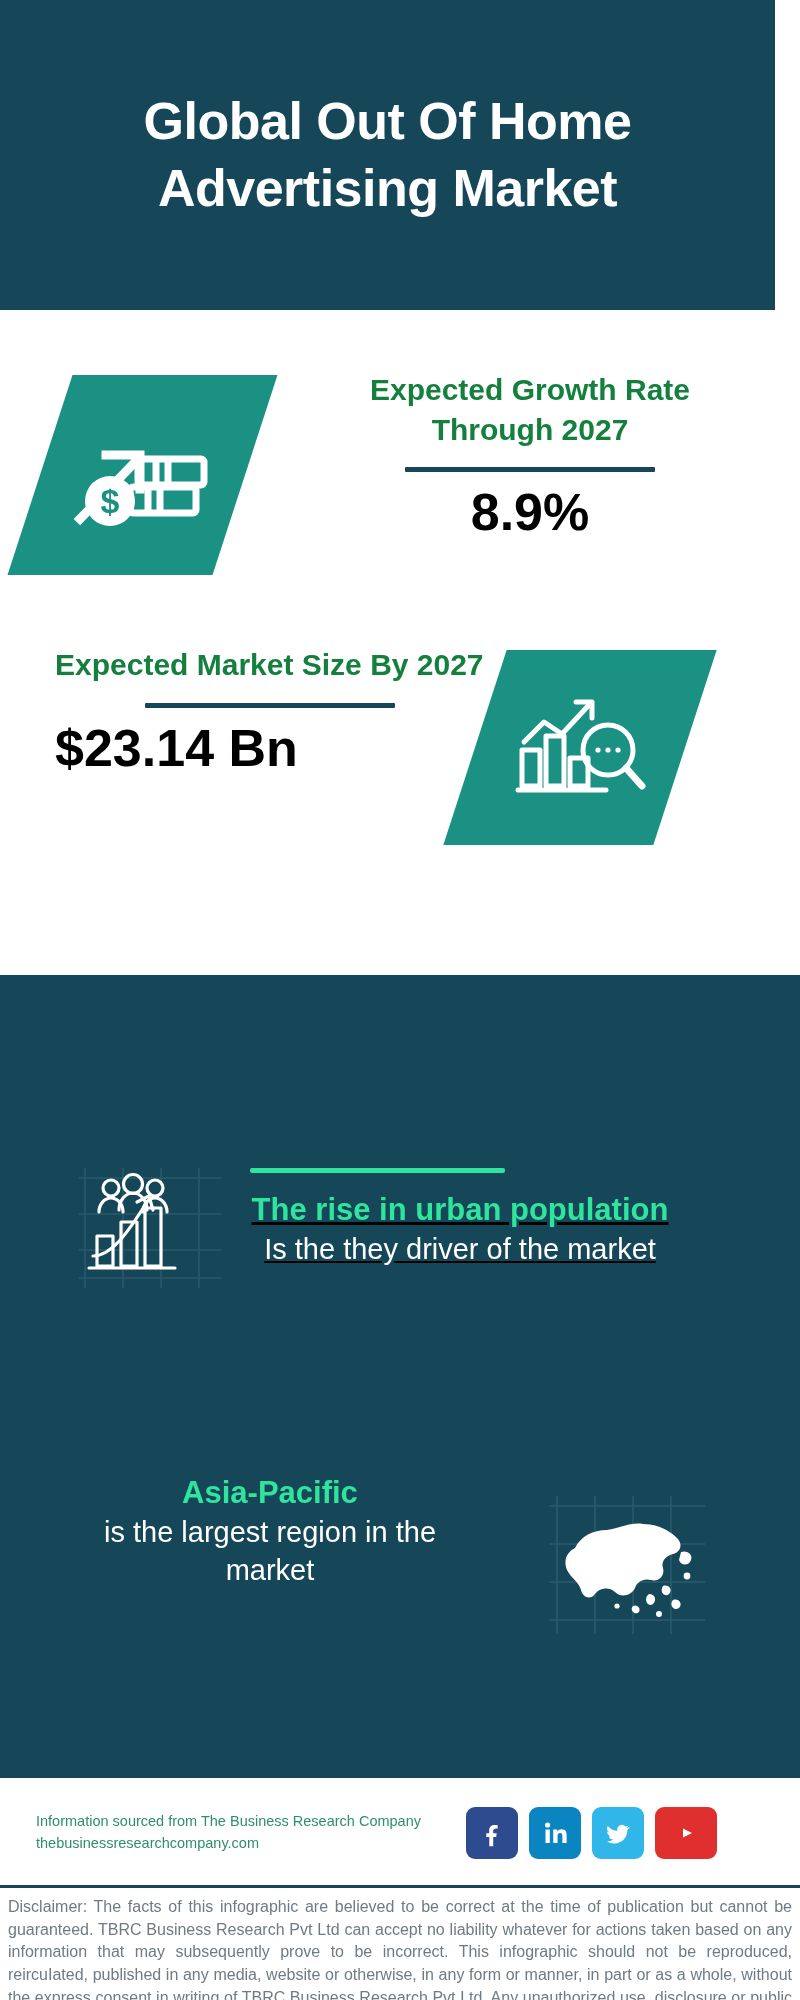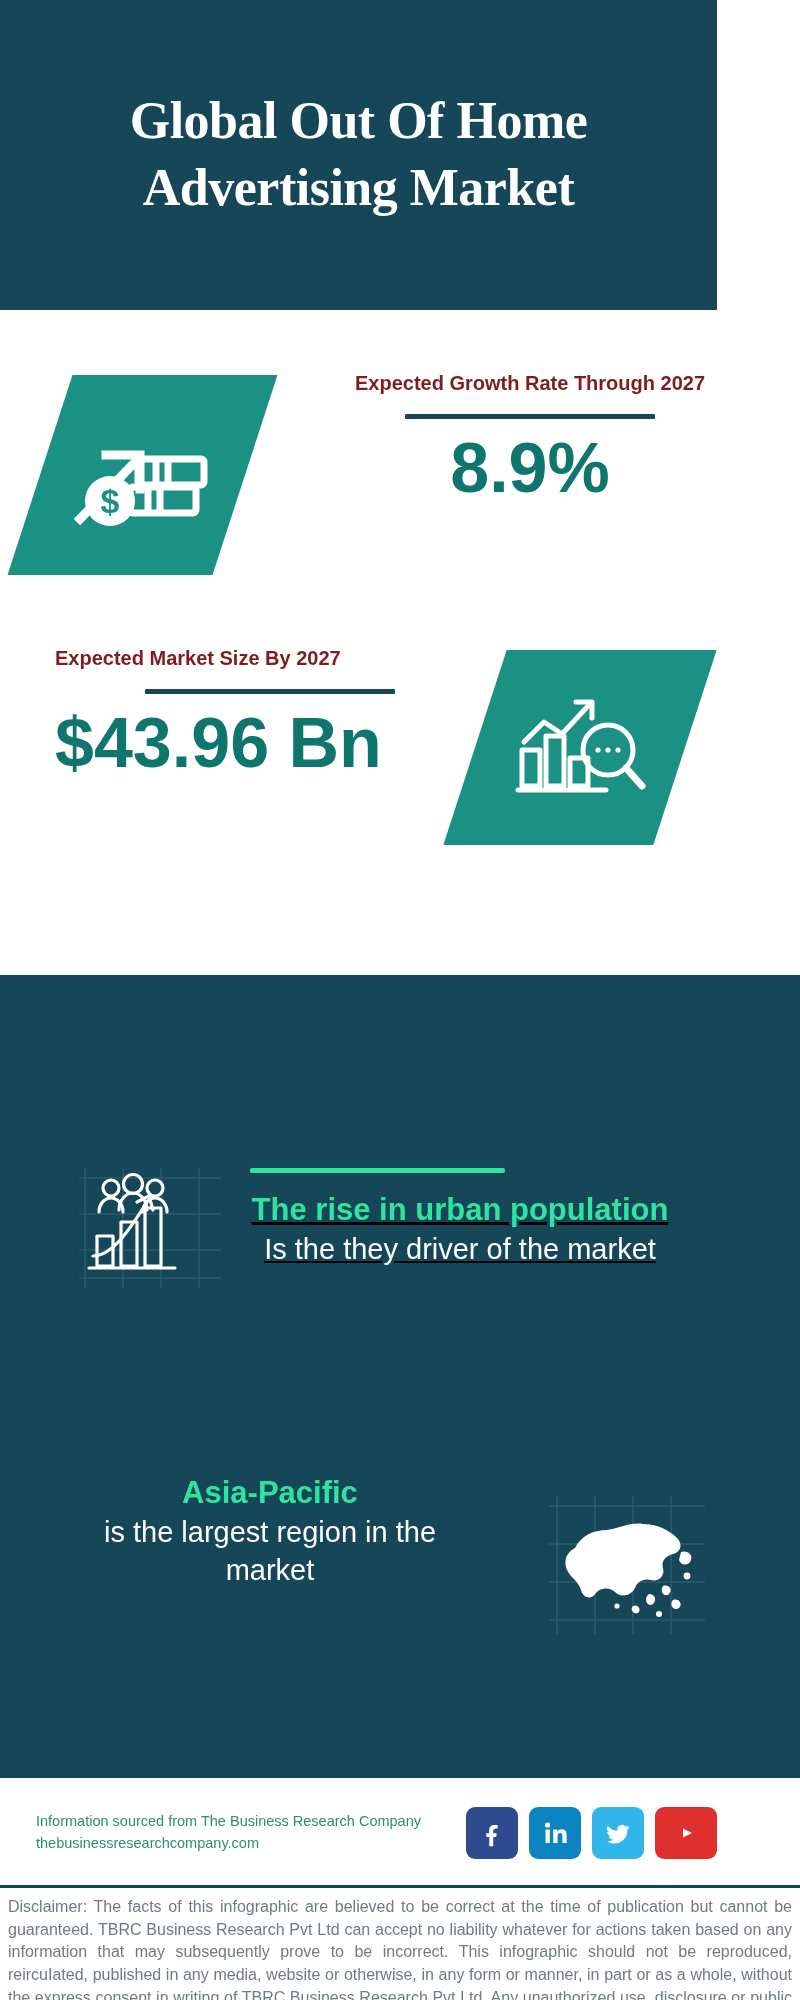--- a/index.html
+++ b/index.html
@@ -6,23 +6,23 @@
   body{
     width:800px;height:2000px;
     background:#ffffff;
     font-family:"Liberation Sans","DejaVu Sans",sans-serif;
     overflow:hidden;
   }
   .page{position:relative;width:800px;height:2000px;background:#fff;}
 
   
   .header{
-    position:absolute;left:0;top:0;width:717px;height:310px;
+    position:absolute;left:0;top:0;width:775px;height:310px;
     background:#164759;
-    display:flex;align-items:center;justify-content:center;font-family:Liberation Serif, serif;
+    display:flex;align-items:center;justify-content:center;
   }
   .header-title{
     color:#ffffff;
     font-size:52px;line-height:1.28;
     font-weight:bold;text-align:center;
     letter-spacing:-0.5px;
     width:640px;
   }
 
   
@@ -39,27 +39,27 @@
     width:100%;height:100%;
     display:flex;align-items:center;justify-content:center;
   }
 
   
   .growth-badge{left:40px;top:65px;width:205px;height:200px;}
   .growth-text{
     position:absolute;left:320px;top:60px;width:420px;text-align:center;
   }
   .kpi-label{
-    color:#7f1d1d;font-size:20px;font-weight:bold;line-height:1.32;
+    color:#15803d;font-size:30px;font-weight:bold;line-height:1.32;
   }
   .kpi-rule{
     height:5px;background:#17455A;margin:18px auto 14px auto;width:250px;border-radius:1px;
   }
   .kpi-value{
-    color:#0f766e;font-size:70px;font-weight:bold;line-height:1;
+    color:#000000;font-size:52px;font-weight:bold;line-height:1;
   }
 
   
   .size-text{position:absolute;left:55px;top:335px;width:430px;text-align:left;}
   .size-badge{left:475px;top:340px;width:210px;height:195px;}
 
   
   .dark-zone{
     position:absolute;left:0;top:975px;width:800px;height:800px;background:#164759;
   }
@@ -130,21 +130,21 @@
 
     <div class="growth-text">
       <div class="kpi-label">Expected Growth Rate Through 2027</div>
       <div class="kpi-rule"></div>
       <div class="kpi-value">8.9%</div>
     </div>
 
     <div class="size-text">
       <div class="kpi-label">Expected Market Size By 2027</div>
       <div class="kpi-rule"></div>
-      <div class="kpi-value">$43.96 Bn</div>
+      <div class="kpi-value">$23.14 Bn</div>
     </div>
 
     <div class="para size-badge">
       <div class="para-inner">
         <svg width="140" height="120" viewBox="0 0 140 120">
           <g fill="none" stroke="#ffffff" stroke-width="5" stroke-linecap="round" stroke-linejoin="round">
             <polyline points="14,54 34,34 52,46 78,18"></polyline>
             <polyline points="66,14 82,14 82,30"></polyline>
             <rect x="12" y="62" width="18" height="36"></rect>
             <rect x="36" y="48" width="18" height="50"></rect>

